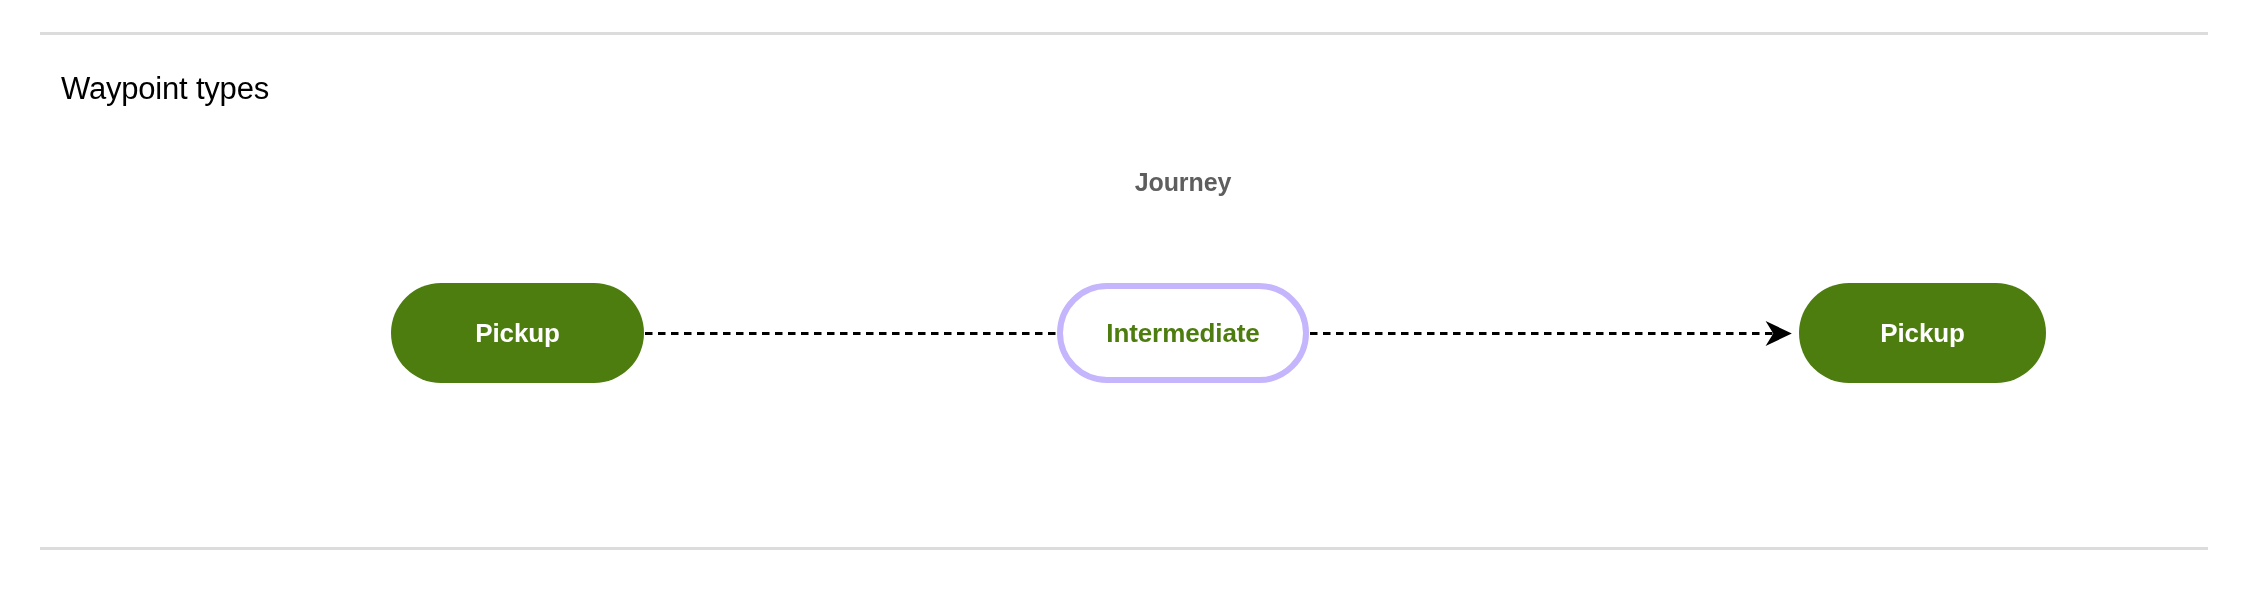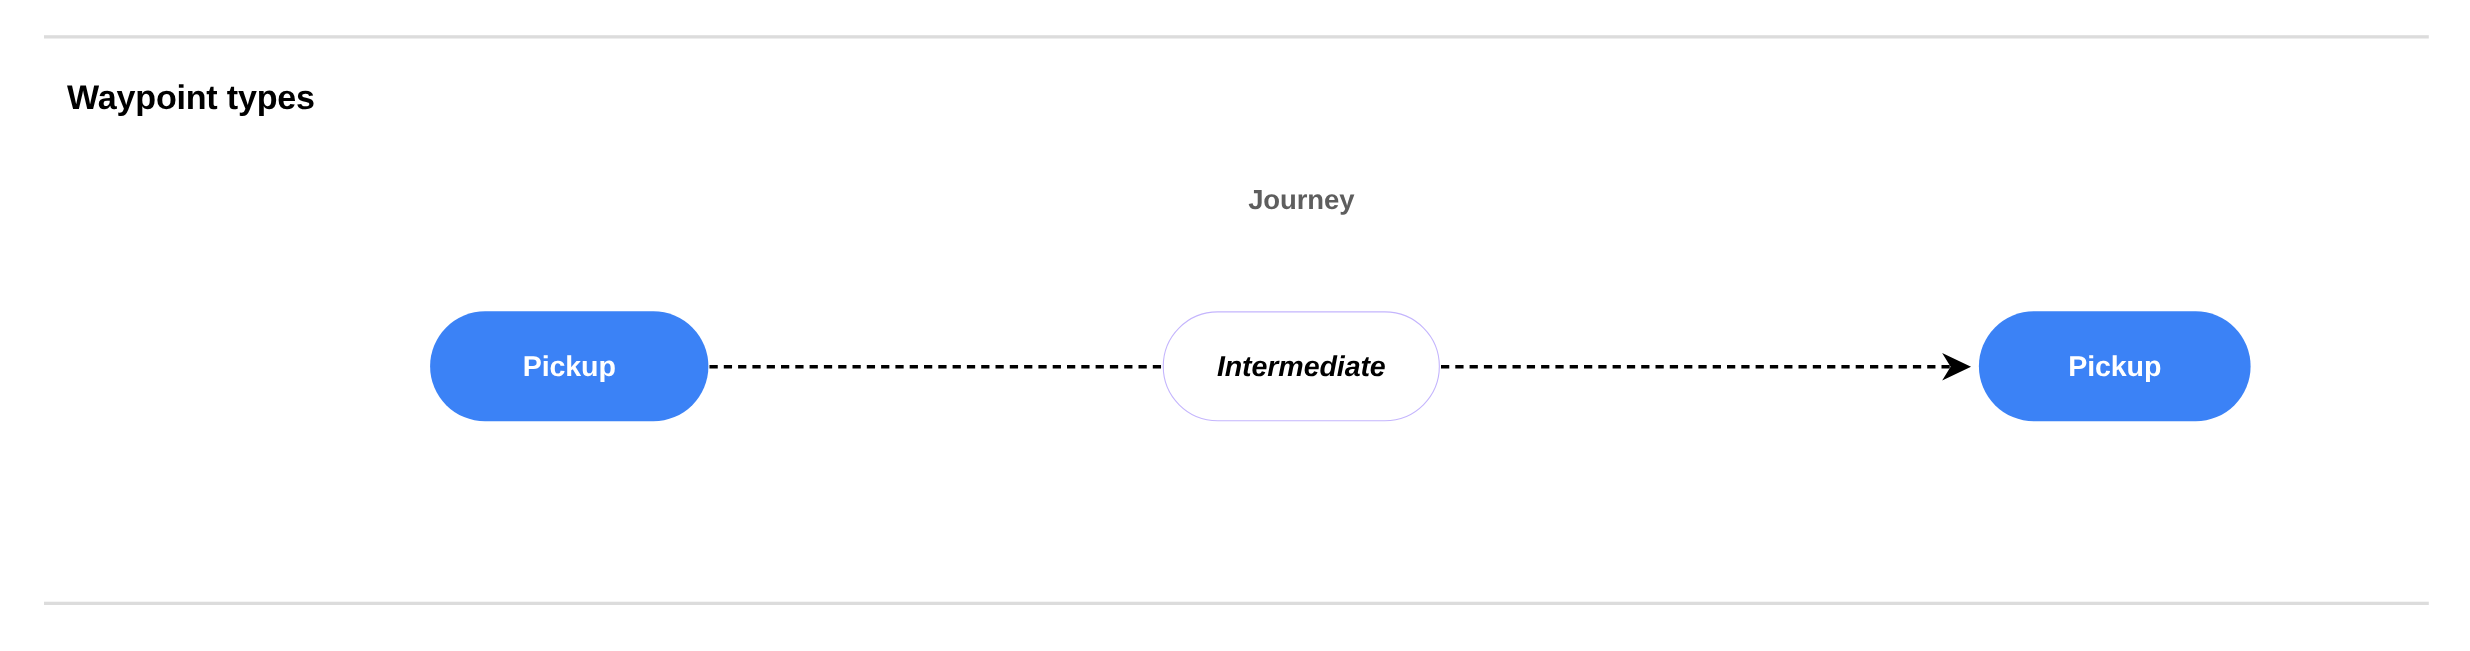--- a/index.html
+++ b/index.html
@@ -29,21 +29,21 @@
   }
   #divider-top    { top: 32px; }
   #divider-bottom { top: 547px; }
 
   
   #section-title {
     position: absolute;
     left: 61px;
     top: 71px;
     font-size: 31px;
-    font-weight: bold;
+    font-weight: normal;
     color: #000000;
     letter-spacing: -0.2px;
     white-space: nowrap;
   }
 
   
   #diagram {
     position: absolute;
     left: 0;
     top: 0;
@@ -73,29 +73,28 @@
     box-sizing: border-box;
     display: flex;
     align-items: center;
     justify-content: center;
     font-size: 26px;
     font-weight: bold;
     letter-spacing: -0.1px;
     white-space: nowrap;
   }
   .node-terminal {
-    background: #3b82f6;
+    background: #4d7c0f;
     color: #ffffff;
     border: none;
   }
   .node-intermediate {
     background: #ffffff;
-    color: #000000;
-    border: 1px solid #c4b5fd;
-    font-style: italic;
+    color: #4d7c0f;
+    border: 6px solid #c4b5fd;
   }
 
   #node-pickup       { left: 347px;  width: 253px; }
   #node-intermediate { left: 1013px; width: 252px; }
   #node-dropoff      { left: 1755px; width: 247px; }
 
   
   #connectors {
     position: absolute;
     left: 0;

